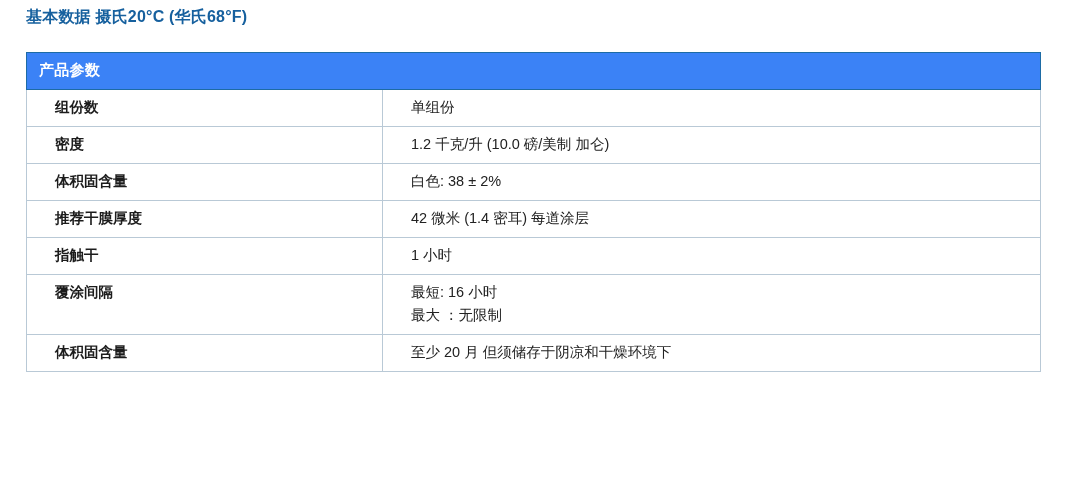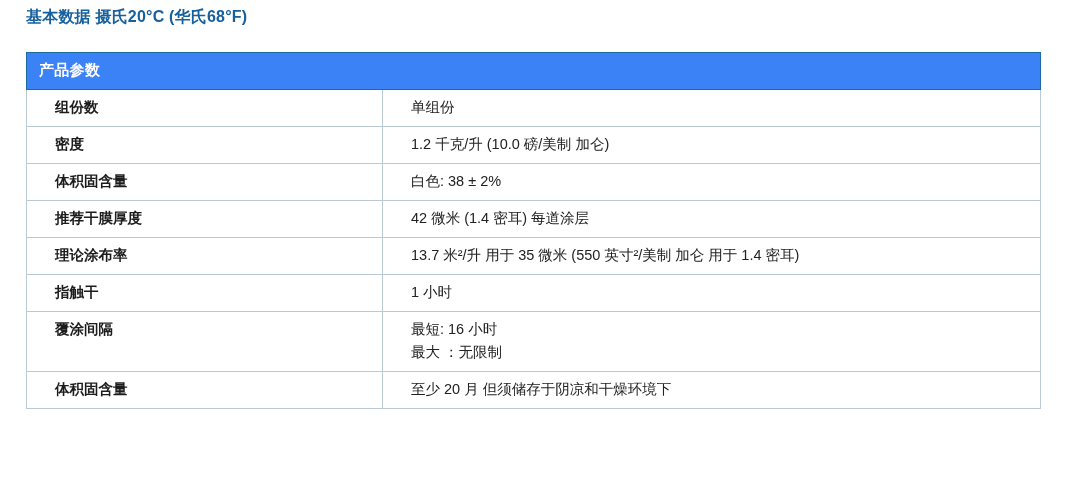--- a/index.html
+++ b/index.html
@@ -117,26 +117,20 @@
               <span class="line">白色: 38 ± 2%</span>
             </td>
           </tr>
           <tr>
             <td class="label">推荐干膜厚度</td>
             <td class="value">
               <span class="line">42 微米 (1.4 密耳) 每道涂层</span>
             </td>
           </tr>
           <tr>
-            <td class="label">理论涂布率</td>
-            <td class="value">
-              <span class="line">13.7 米²/升 用于 35 微米 (550 英寸²/美制 加仑 用于 1.4 密耳)</span>
-            </td>
-          </tr>
-          <tr>
             <td class="label">指触干</td>
             <td class="value">
               <span class="line">1 小时</span>
             </td>
           </tr>
           <tr>
             <td class="label">覆涂间隔</td>
             <td class="value">
               <span class="line">最短: 16 小时</span>
               <span class="line">最大 ：无限制</span>

